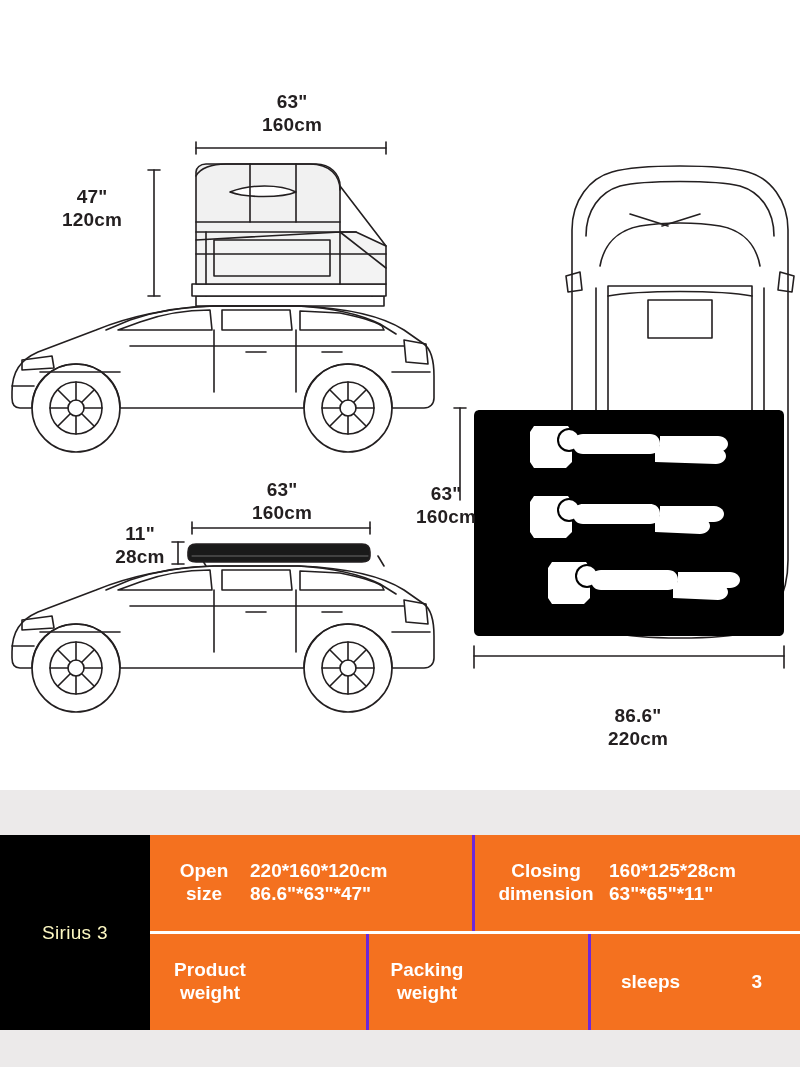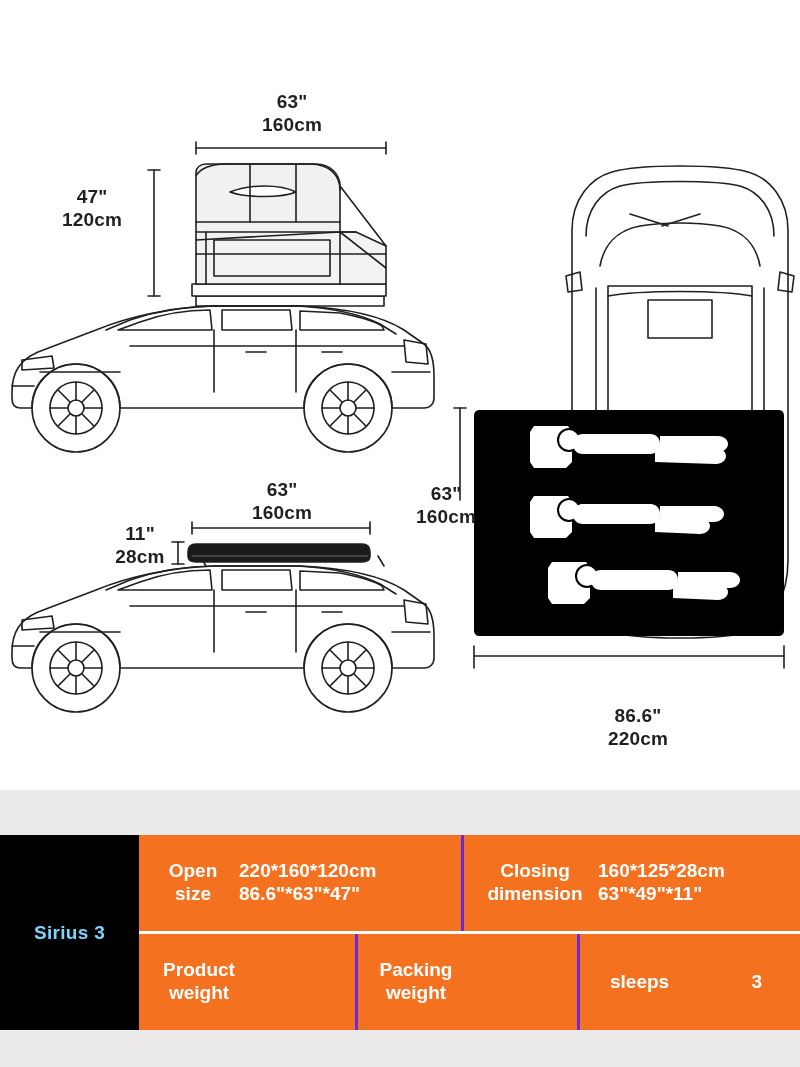--- a/index.html
+++ b/index.html
@@ -42,28 +42,28 @@
     width: 800px; height: 277px;
     background: #eceaea;
   }
   #spec-table {
     position: absolute;
     left: 0; top: 45px;
     width: 800px; height: 195px;
     display: flex;
   }
   .model-cell {
-    width: 139px;
+    width: 150px;
     background: #000000;
-    color: #7dd3fc;
+    color: #fef9c3;
     display: flex;
     align-items: center;
     justify-content: center;
     font-size: 19px;
-    font-weight: 700;
+    font-weight: 400;
     letter-spacing: .3px;
   }
   .grid-cell-wrap {
     flex: 1;
     display: flex;
     flex-direction: column;
   }
   .spec-row {
     flex: 1;
     display: flex;
@@ -367,21 +367,21 @@
         <div class="cell c-open">
           <span class="lbl">Open
 size</span>
           <span class="val">220*160*120cm
 86.6"*63"*47"</span>
         </div>
         <div class="cell c-closing">
           <span class="lbl">Closing
 dimension</span>
           <span class="val">160*125*28cm
-63"*49"*11"</span>
+63"*65"*11"</span>
         </div>
       </div>
 
       <div class="spec-row">
         <div class="cell c-product">
           <span class="lbl">Product
 weight</span>
         </div>
         <div class="cell c-packing">
           <span class="lbl">Packing

